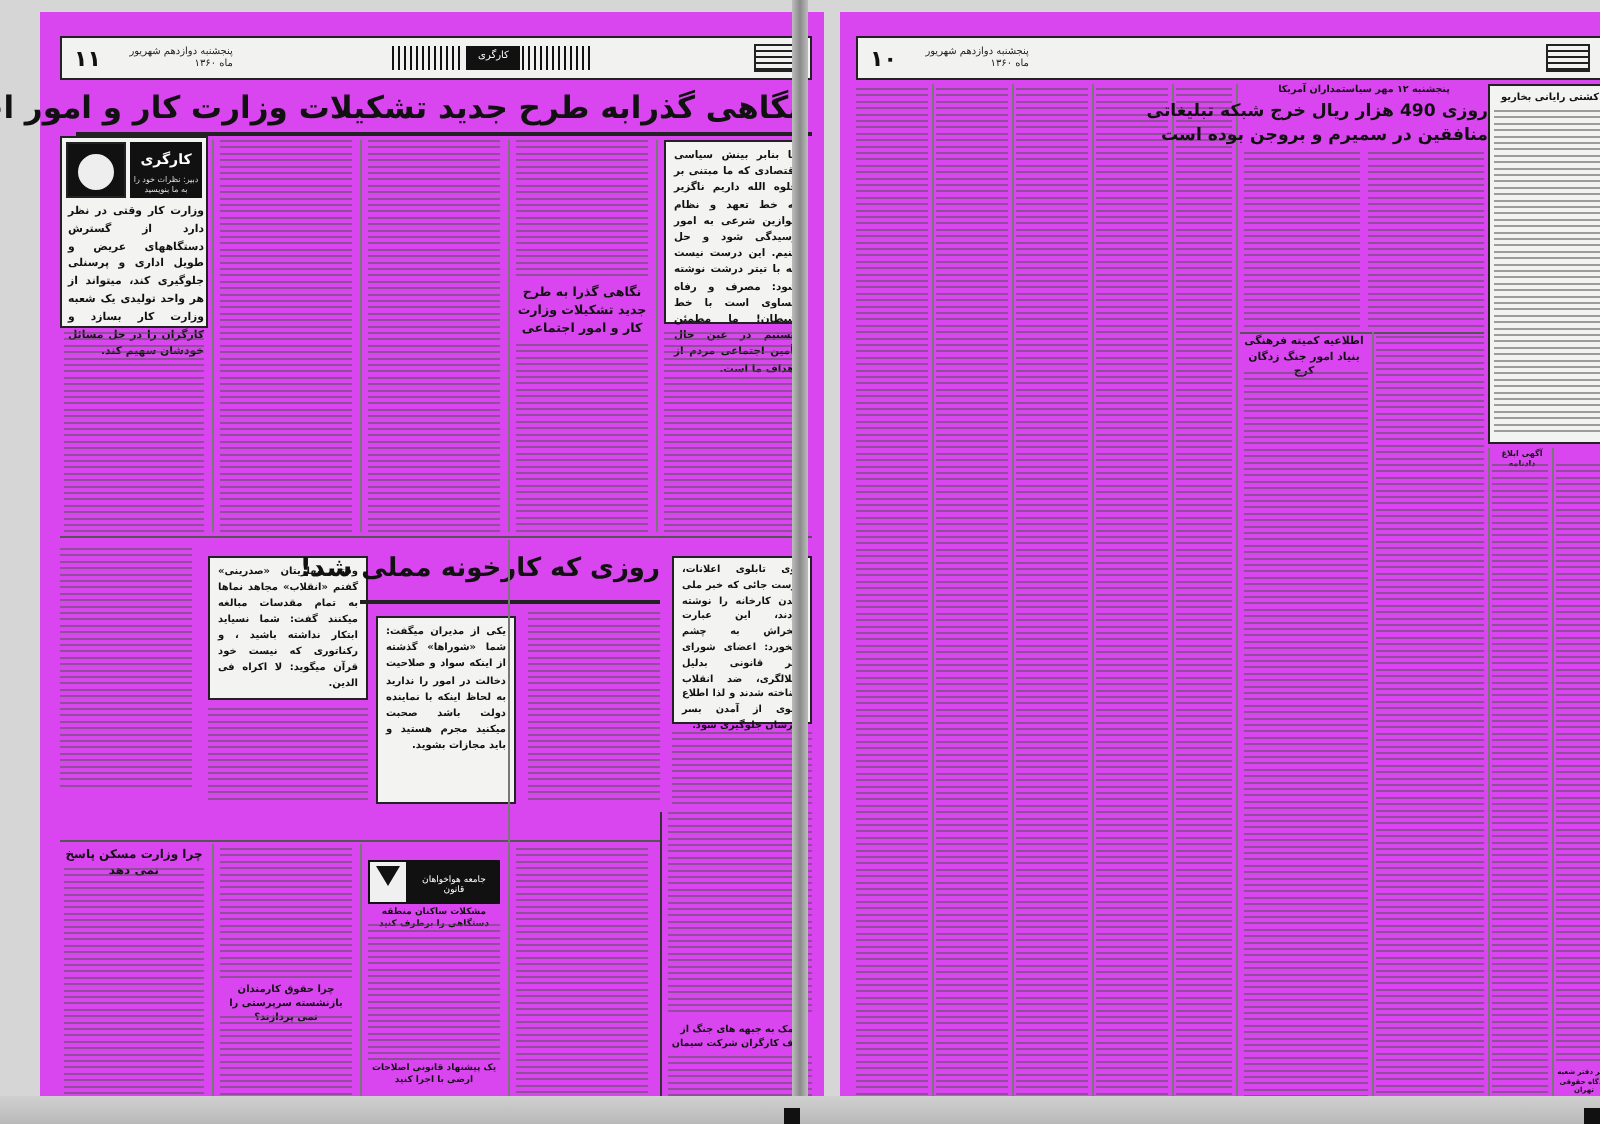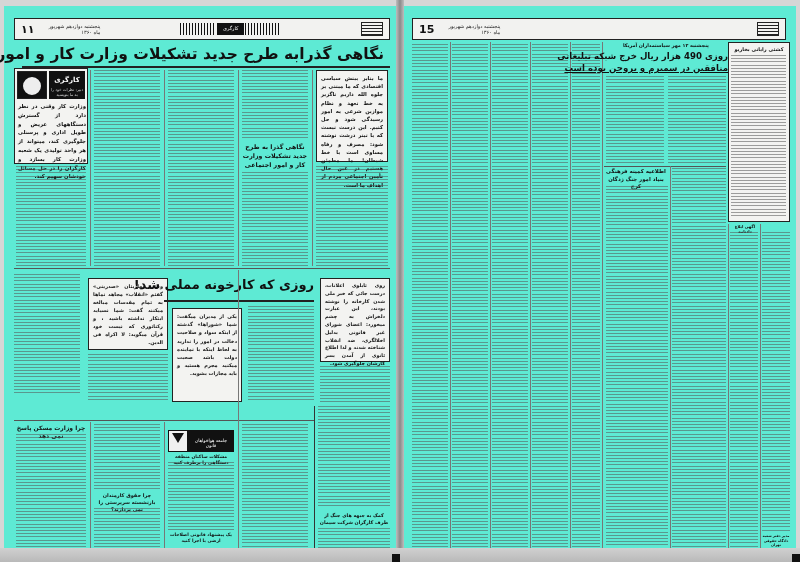--- a/index.html
+++ b/index.html
@@ -1,18 +1,18 @@
 <!DOCTYPE html>
 <html><head>
 <meta charset="utf-8">
 <style>
   * { box-sizing: border-box; margin: 0; padding: 0; }
   body { width: 800px; height: 562px; background: #cfcfcf; overflow: hidden; position: relative; font-family: "DejaVu Sans", sans-serif; }
   .spread { position: absolute; left: 0; top: 0; width: 800px; height: 562px; background: #d6d6d6; }
-  .page { position: absolute; top: 6px; height: 552px; background: #5eead4; }
+  .page { position: absolute; top: 6px; height: 552px; background: #d946ef; margin-left: 16px; }
   .page.left { left: 4px; width: 392px; }
   .page.right { left: 404px; width: 392px; }
   .gutter { position: absolute; left: 396px; top: 0; width: 8px; height: 562px; background: linear-gradient(90deg,#bdbdbd,#8a8a8a 50%,#bdbdbd); }
   .masthead { position: absolute; top: 12px; height: 22px; border: 1.5px solid #222; background: #f2f2f0; display: flex; align-items: center; justify-content: space-between; padding: 0 6px; direction: rtl; }
   .page.left .masthead { left: 10px; width: 376px; }
   .page.right .masthead { left: 8px; width: 374px; }
   .logo { width: 22px; height: 14px; border: 1px solid #222; background: repeating-linear-gradient(0deg,#222 0 1px,#f2f2f0 1px 3px); }
   .pg-num { font: bold 11px "DejaVu Sans", sans-serif; color: #111; }
   .date { font: 5px "DejaVu Sans", sans-serif; color: #222; line-height: 6px; direction: rtl; text-align: right; }
   .section-bar { display: flex; align-items: center; gap: 1px; height: 12px; }
@@ -160,21 +160,21 @@
       </div>
   </div>
 
   <div class="gutter"></div>
 
   <div class="page right">
     <div class="masthead">
       <div class="logo"></div>
       <div style="display:flex;align-items:center;gap:6px;">
         <div class="date" style="width:60px">پنجشنبه دوازدهم شهریور ماه ۱۳۶۰</div>
-        <div class="pg-num">15</div>
+        <div class="pg-num">۱۰</div>
       </div>
     </div>
 
     <div class="col" style="left:8px;top:38px;width:36px;height:506px;">
         <div class="txt"></div>
       </div>
     <div class="vrule" style="left:46px;top:36px;height:508px;"></div>
     <div class="col" style="left:48px;top:38px;width:36px;height:506px;">
         <div class="txt"></div>
       </div>
@@ -187,21 +187,21 @@
         <div class="txt"></div>
       </div>
     <div class="vrule" style="left:166px;top:36px;height:508px;"></div>
     <div class="col" style="left:168px;top:38px;width:28px;height:506px;">
         <div class="txt"></div>
       </div>
     <div class="vrule" style="left:198px;top:36px;height:508px;"></div>
 
     <div class="sub" style="left:200px;top:36px;width:124px;font-size:4.8px;">پنجشنبه ۱۲ مهر سیاستمداران آمریکا</div>
     <div class="headline" style="left:200px;top:44px;width:124px;font-size:8.6px;line-height:12px;">روزی 490 هزار ریال خرج شبکه تبلیغاتی</div>
-    <div class="headline" style="left:200px;top:56px;width:124px;font-size:8.6px;line-height:12px;text-decoration:underline;">منافقین در سمیرم و بروجن بوده است</div>
+    <div class="headline" style="left:200px;top:56px;width:124px;font-size:8.6px;line-height:12px;">منافقین در سمیرم و بروجن بوده است</div>
     <div class="col" style="left:202px;top:70px;width:58px;height:88px;">
         <div class="txt"></div>
       </div>
     <div class="col" style="left:264px;top:70px;width:58px;height:88px;">
         <div class="txt"></div>
       </div>
 
     <div class="box" style="left:324px;top:36px;width:62px;height:180px;padding:2px;">
       <div class="sub" style="position:relative;width:100%;font-size:5px;">کشتی رایانی بخاریو</div>
       <div class="col" style="left:2px;top:12px;width:55px;height:162px;">

